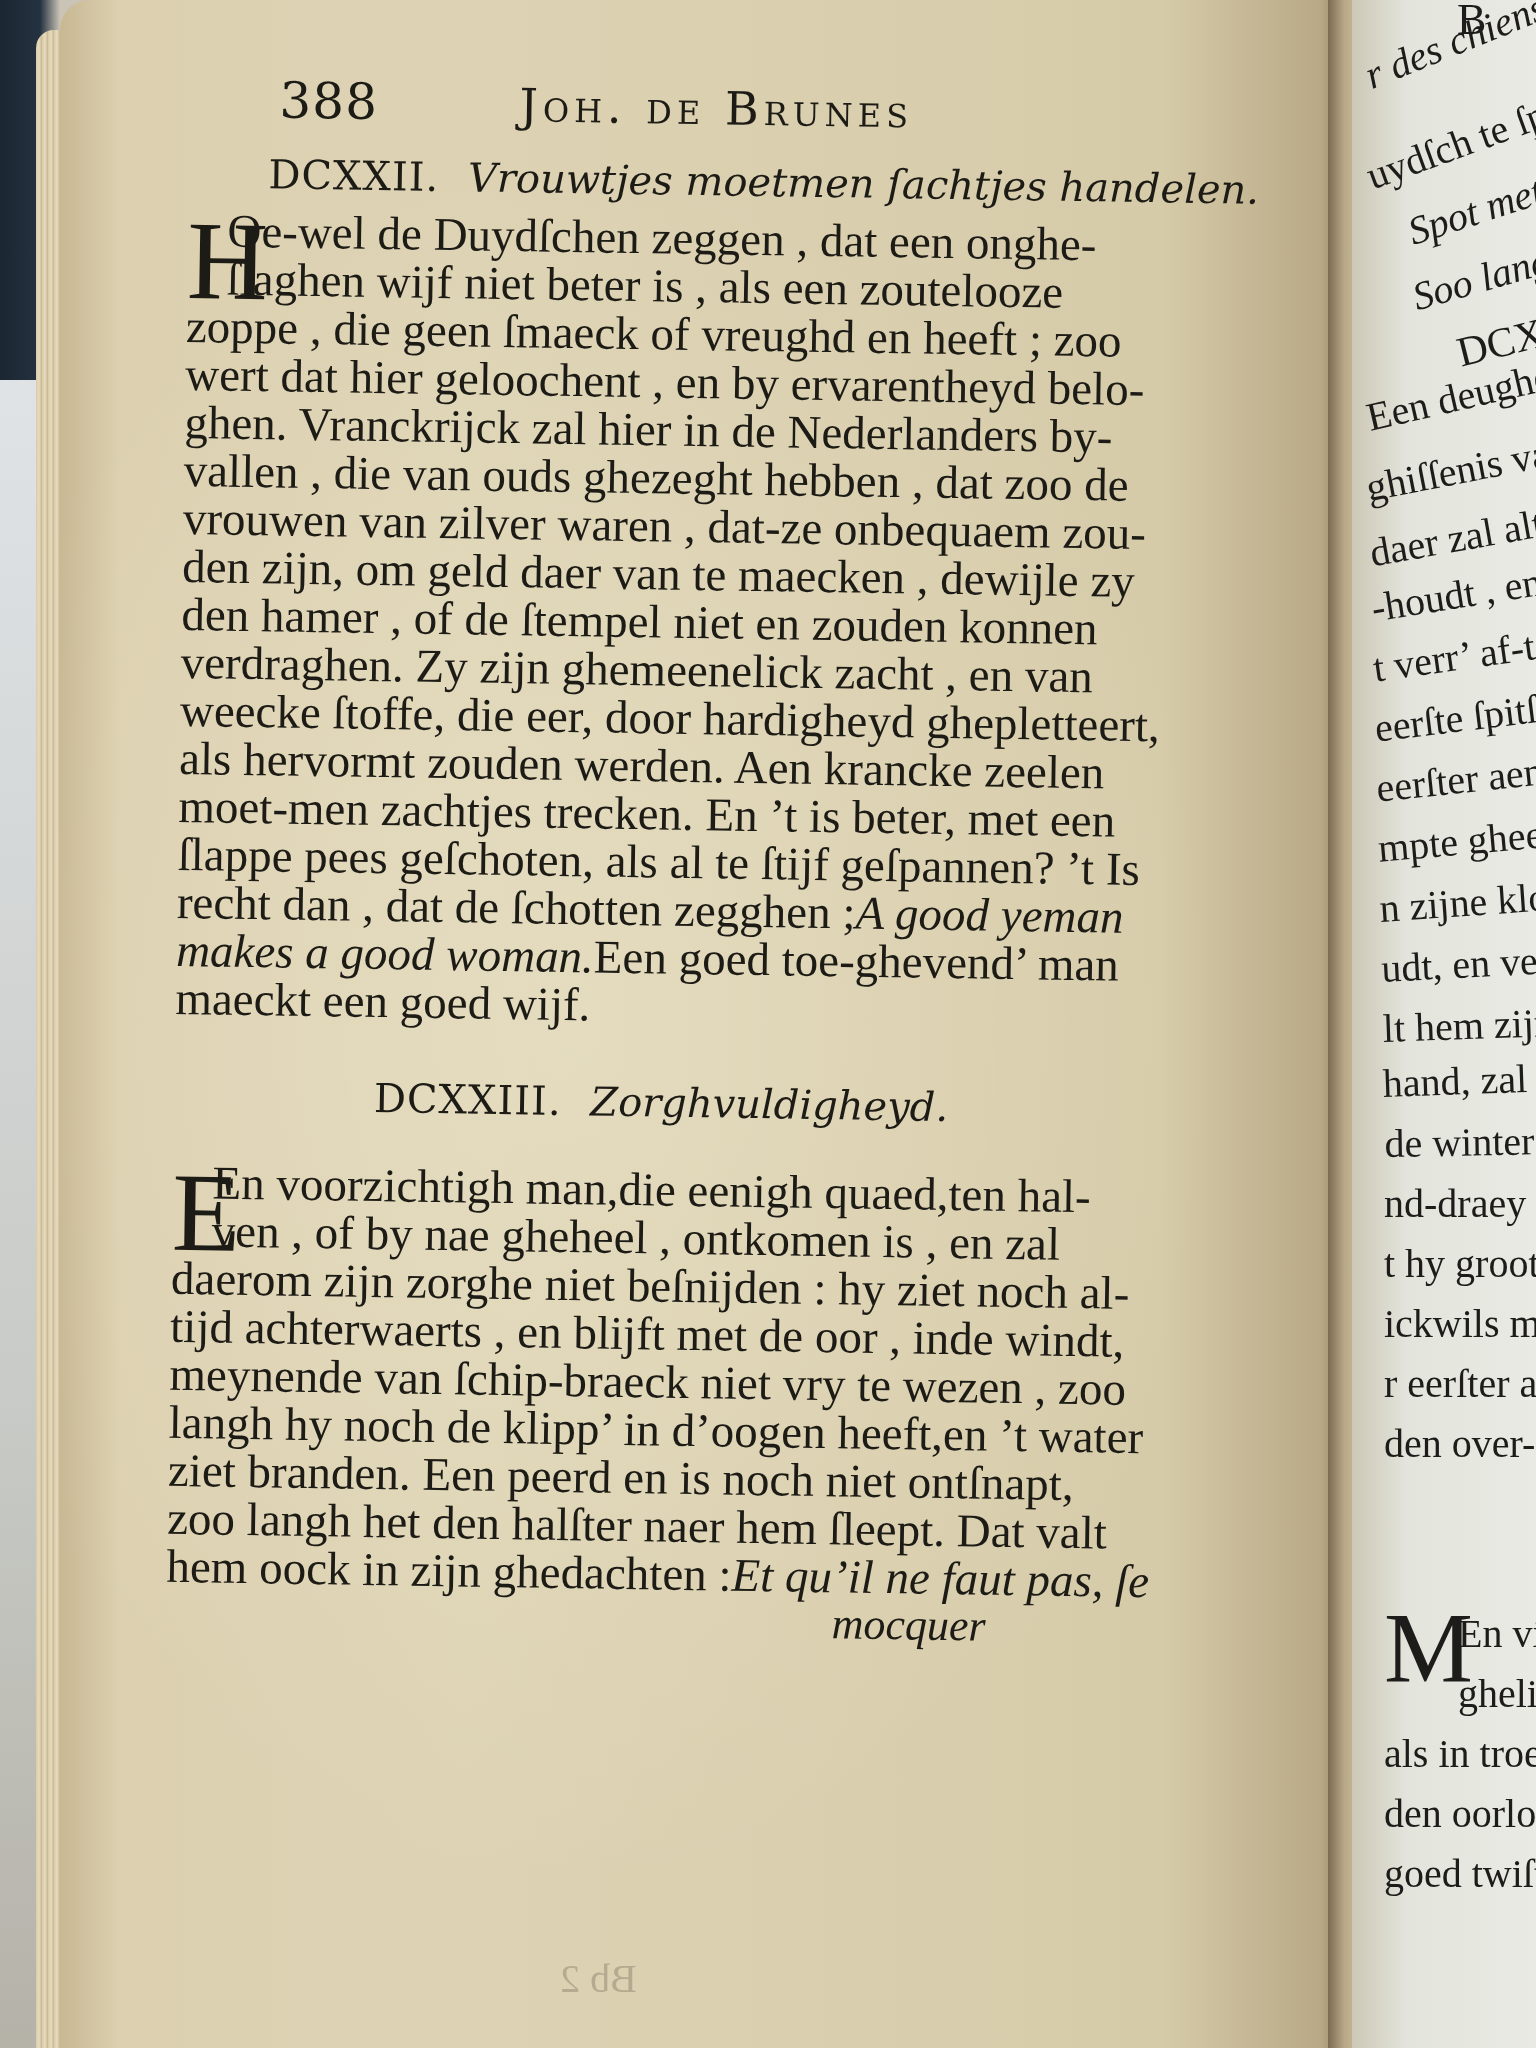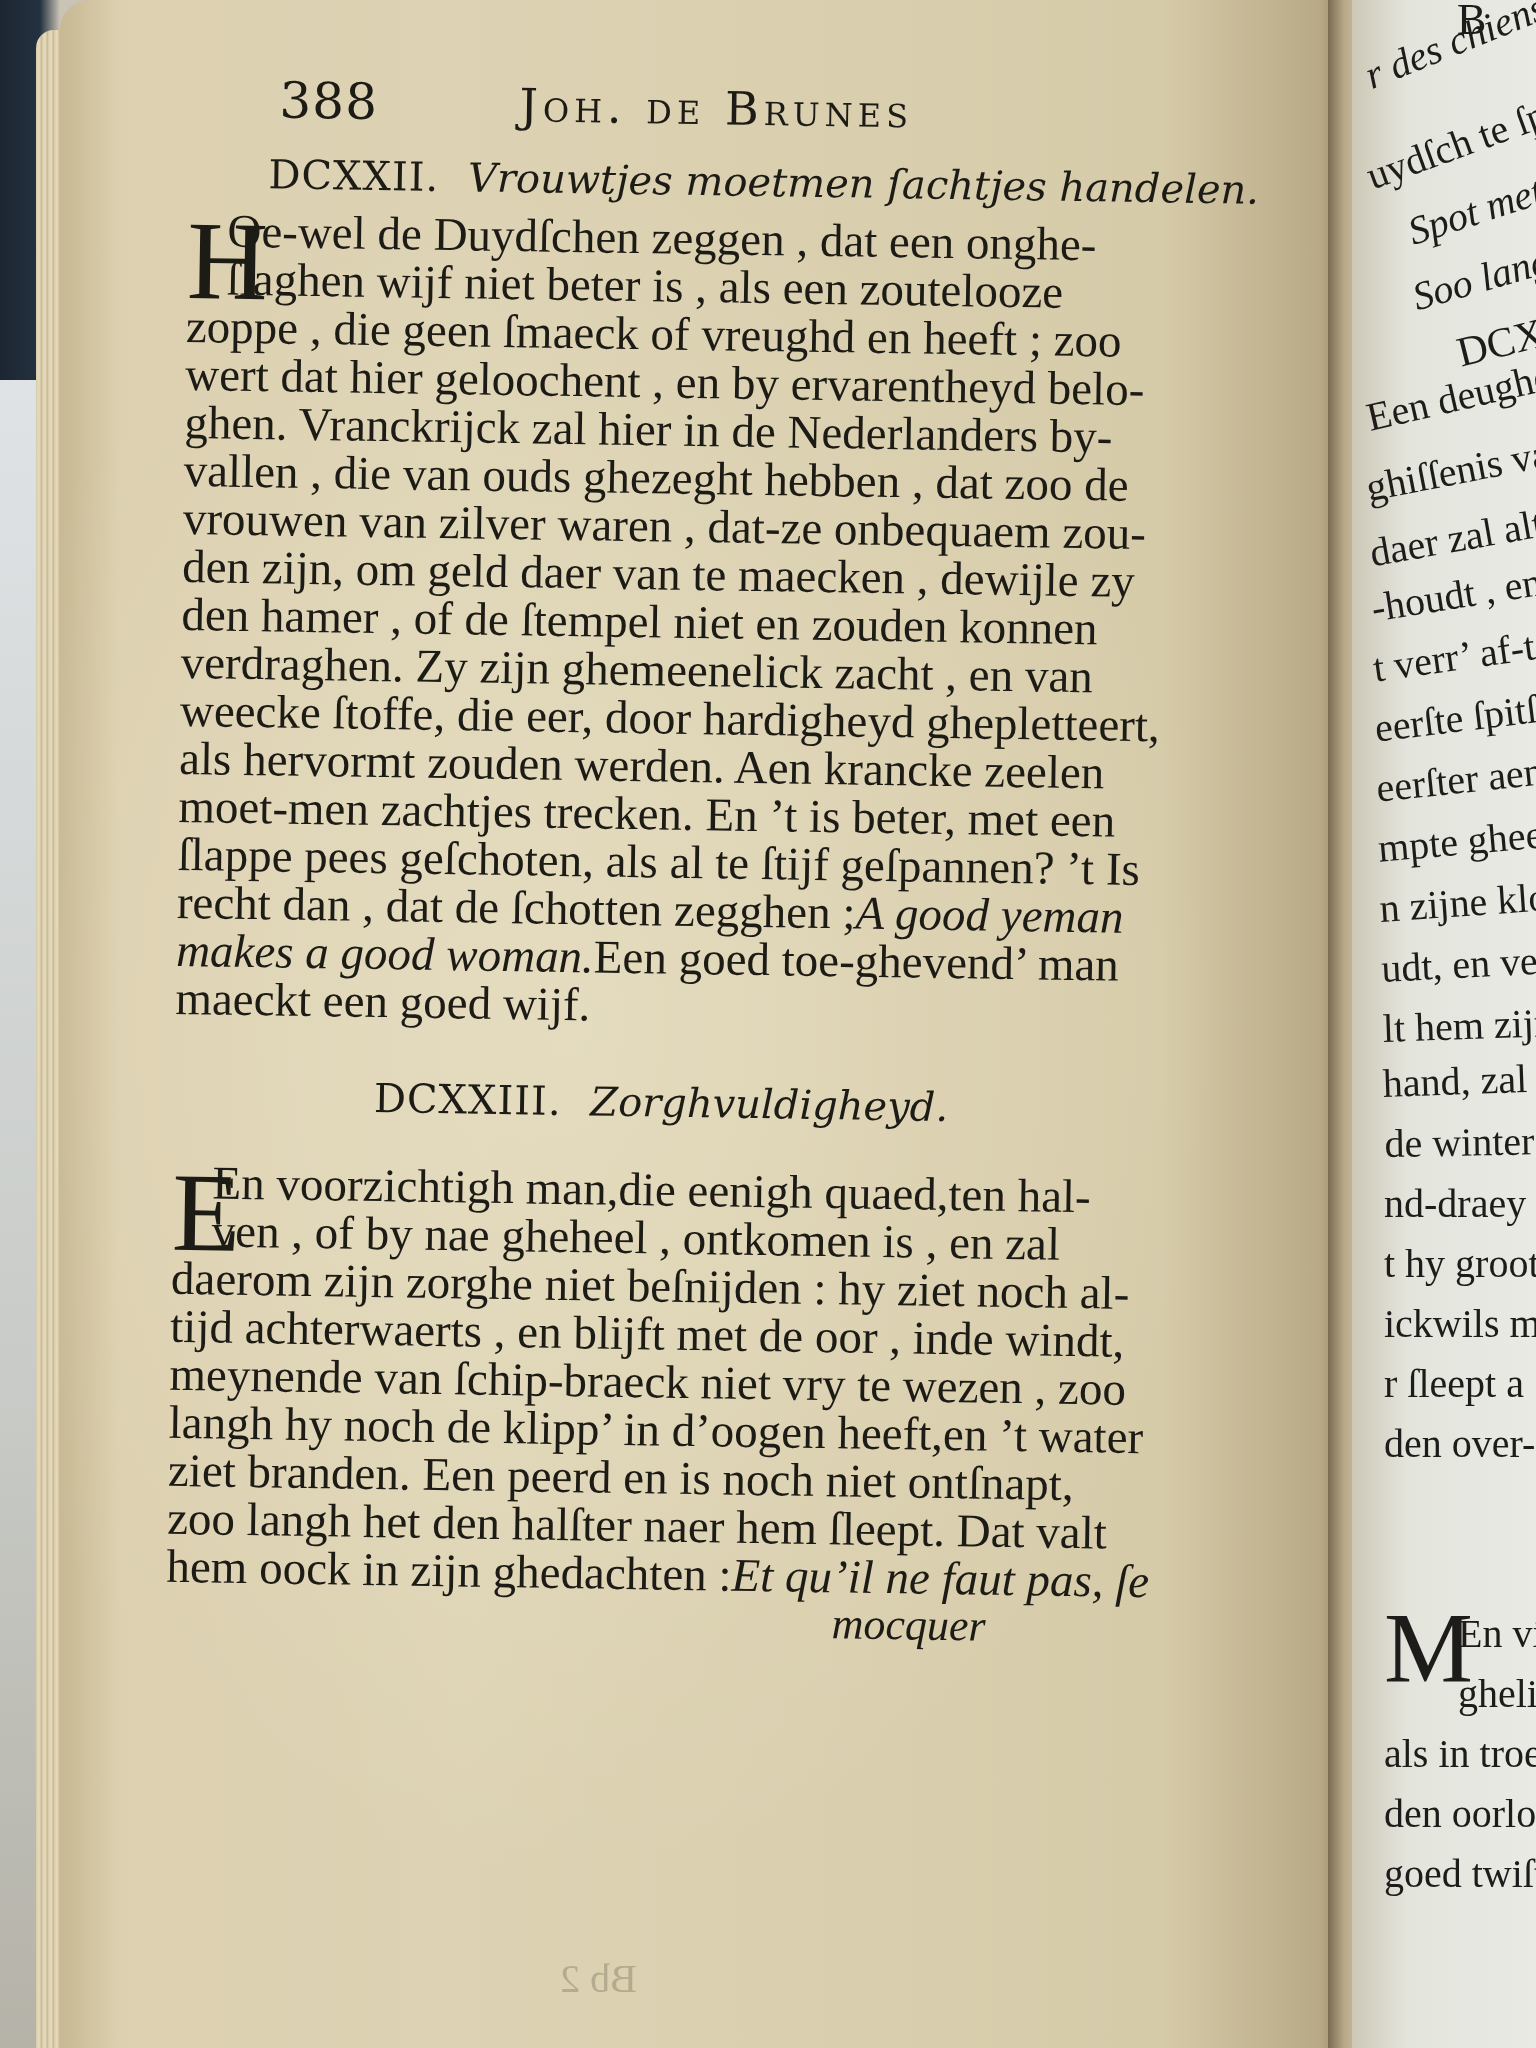--- a/index.html
+++ b/index.html
@@ -252,21 +252,21 @@
       <span class="rline" style="top:765px;left:12px;transform:rotate(-6deg);transform-origin:0 0;">eerſter aen-val</span>
       <span class="rline" style="top:825px;left:14px;transform:rotate(-5deg);transform-origin:0 0;">mpte gheeft :</span>
       <span class="rline" style="top:885px;left:16px;transform:rotate(-4deg);transform-origin:0 0;">n zijne kloec</span>
       <span class="rline" style="top:945px;left:18px;transform:rotate(-3deg);transform-origin:0 0;">udt, en vert</span>
       <span class="rline" style="top:1005px;left:20px;transform:rotate(-2deg);transform-origin:0 0;">lt hem zijn r</span>
       <span class="rline" style="top:1060px;left:20px;transform:rotate(-2deg);transform-origin:0 0;">hand, zal va</span>
       <span class="rline" style="top:1120px;left:22px;transform:rotate(-1deg);transform-origin:0 0;">de winter d</span>
       <span class="rline" style="top:1180px;left:22px;">nd-draey ,</span>
       <span class="rline" style="top:1240px;left:22px;">t hy groote</span>
       <span class="rline" style="top:1300px;left:22px;">ickwils mae</span>
-      <span class="rline" style="top:1360px;left:22px;">r ſleept a</span>
+      <span class="rline" style="top:1360px;left:22px;">r eerſter a</span>
       <span class="rline" style="top:1420px;left:22px;">den over-g</span>
       <span class="rcap" style="top:1590px;left:22px;">M</span>
       <span class="rline" style="top:1610px;left:96px;">En vi</span>
       <span class="rline" style="top:1670px;left:96px;">gheli</span>
       <span class="rline" style="top:1730px;left:22px;">als in troel</span>
       <span class="rline" style="top:1790px;left:22px;">den oorlog</span>
       <span class="rline" style="top:1850px;left:22px;">goed twiſt</span>
     </div>
   </div>
 </div>

